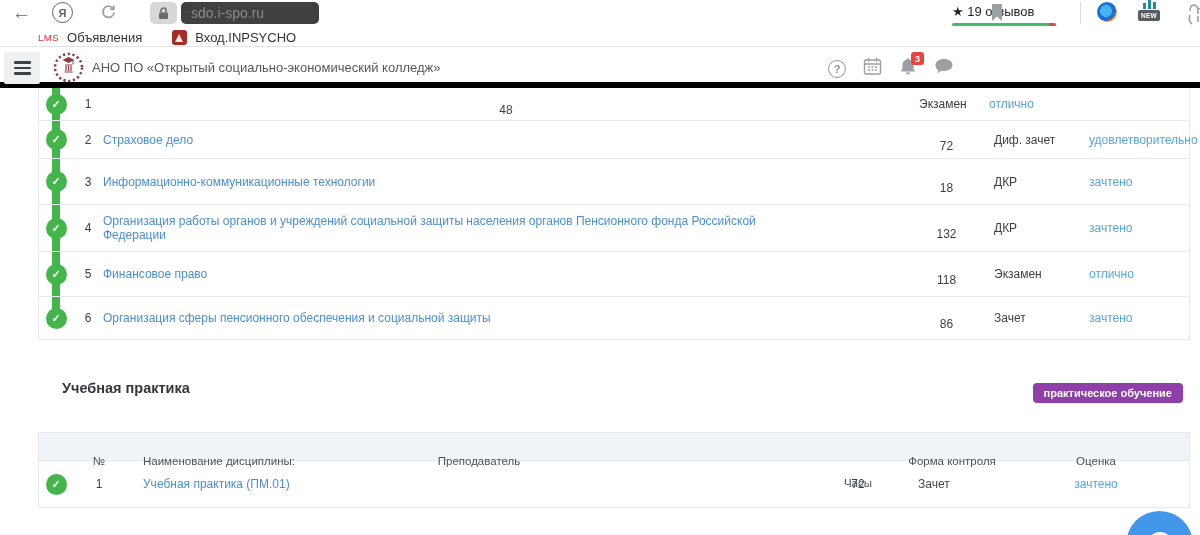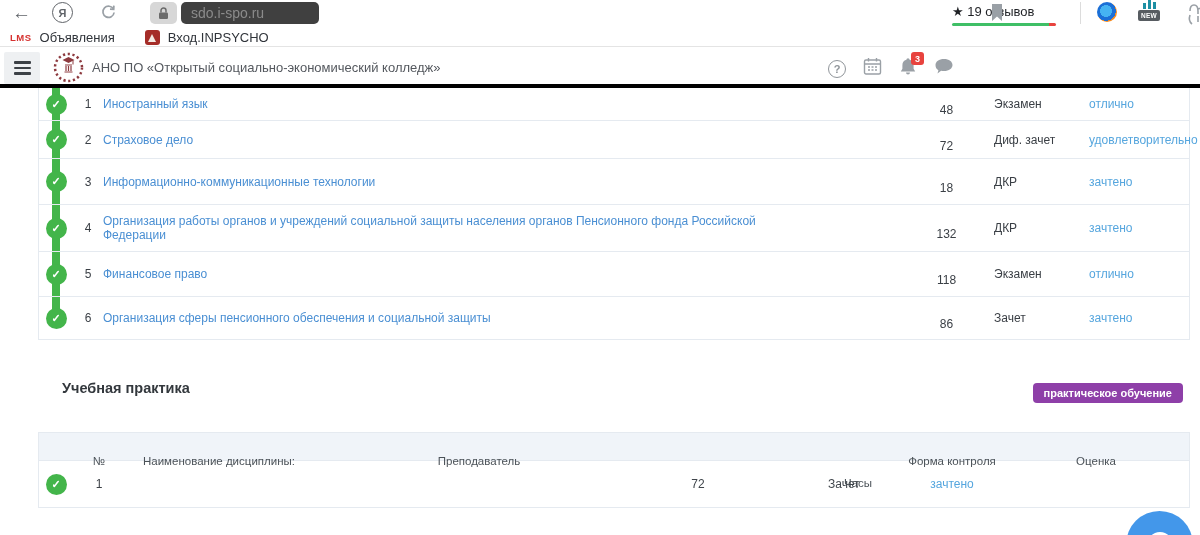--- a/index.html
+++ b/index.html
@@ -29,29 +29,29 @@
     background:radial-gradient(circle at 45% 45%, #45b3f2 0 38%, #1b6fd6 39% 62%, #f58a1f 63% 100%); }
   .ext-new { position:absolute; left:1138px; top:0; width:22px; height:24px; }
   .ext-new .bars { display:flex; gap:2px; justify-content:center; height:9px; align-items:flex-end; }
   .ext-new .bars i { width:3px; background:#1d8fa3; display:block; }
   .ext-new .tag { margin-top:1px; background:#575c61; color:#fff; font-size:6.5px; font-weight:bold;
     text-align:center; border-radius:2px; padding:2px 0; letter-spacing:.3px; }
   .hand-ico { position:absolute; left:1186px; top:1px; }
 
   .bookmarks-bar { position:absolute; left:0; top:28px; width:1200px; height:19px; background:#fff;
     border-bottom:1px solid #e4e4e4; display:flex; align-items:center; gap:8px; padding-left:10px; }
-  .lms-logo { color:#d63230; font-weight:bold; font-size:9.5px; letter-spacing:.5px; }
+  .lms-logo { color:#d63230; font-weight:normal; font-size:9.5px; letter-spacing:.5px;margin-left:28px; }
   .bm-label { font-size:13px; color:#30343a; margin-right:22px; }
   .inp-fav { width:15px; height:15px; border-radius:3px; background:#a52d28; position:relative; overflow:hidden; }
   .inp-fav::after { content:""; position:absolute; left:3px; top:4px; border-left:4.5px solid transparent;
     border-right:4.5px solid transparent; border-bottom:8px solid #f3e9e2; }
 
   
   .app-header { position:absolute; left:0; top:47px; width:1200px; height:41px; background:#fff;
-    border-bottom:4px solid #000000; }
+    border-bottom:6px solid #000000; }
   .burger { position:absolute; left:4px; top:5px; width:36px; height:32px; background:#eef0f2; border-radius:2px;
     display:flex; flex-direction:column; justify-content:center; align-items:center; gap:3px; cursor:pointer; }
   .burger i { display:block; width:17px; height:2.4px; background:#3c4146; border-radius:1px; }
   .college-logo { position:absolute; left:52px; top:4px; }
   .college-name { position:absolute; left:92px; top:13px; font-size:13px; color:#54585e; }
   .hdr-icons { position:absolute; left:828px; top:10px; display:flex; gap:17px; align-items:center; }
   .q-ico { width:18px; height:18px; border:1.7px solid #90959a; border-radius:50%; color:#90959a;
     font-size:11px; font-weight:bold; display:flex; align-items:center; justify-content:center; }
   .bell-wrap { position:relative; }
   .bell-badge { position:absolute; right:-7px; top:-5px; min-width:13px; height:13px; background:var(--badge_red,#e8433e);
@@ -196,21 +196,20 @@
 
 <div class="t1">
   <div class="t1-rows">
     <div class="timeline-bar"></div>
 
     <div class="t1-row">
       <div class="cell-check">
           <span class="check-circle">✓</span>
         </div>
       <div class="cell-num">1</div>
-      <div class="cell-name"><a class="lnk">Иностранный язык</a></div>
       <div class="cell-hours">48</div>
       <div class="cell-form">Экзамен</div>
       <div class="cell-grade"><a class="lnk grade">отлично</a></div>
     </div>
 
     <div class="t1-row">
       <div class="cell-check">
           <span class="check-circle">✓</span>
         </div>
       <div class="cell-num">2</div>
@@ -278,20 +277,21 @@
     <div></div>
     <div class="th-hours">Часы</div>
     <div class="th-form">Форма контроля</div>
     <div class="th-grade">Оценка</div>
   </div>
   <div class="t2-row">
     <div class="cell-check">
         <span class="check-circle">✓</span>
       </div>
     <div class="cell-num">1</div>
+    <div class="cell-name2"><a class="lnk">Учебная практика (ПМ.01)</a></div>
     <div></div>
     <div></div>
     <div class="cell-hours2">72</div>
     <div class="cell-form2">Зачет</div>
     <div class="cell-grade2"><a class="lnk grade">зачтено</a></div>
   </div>
 </div>
 
 <div class="fab">
   <div class="fab-ring"></div>

